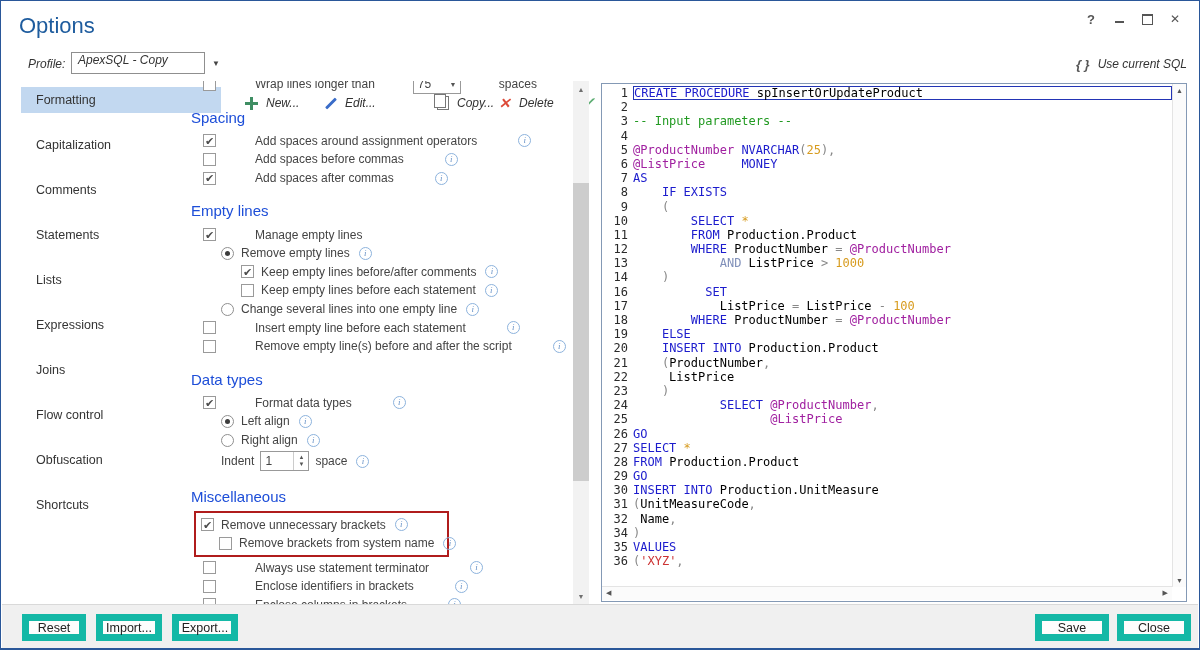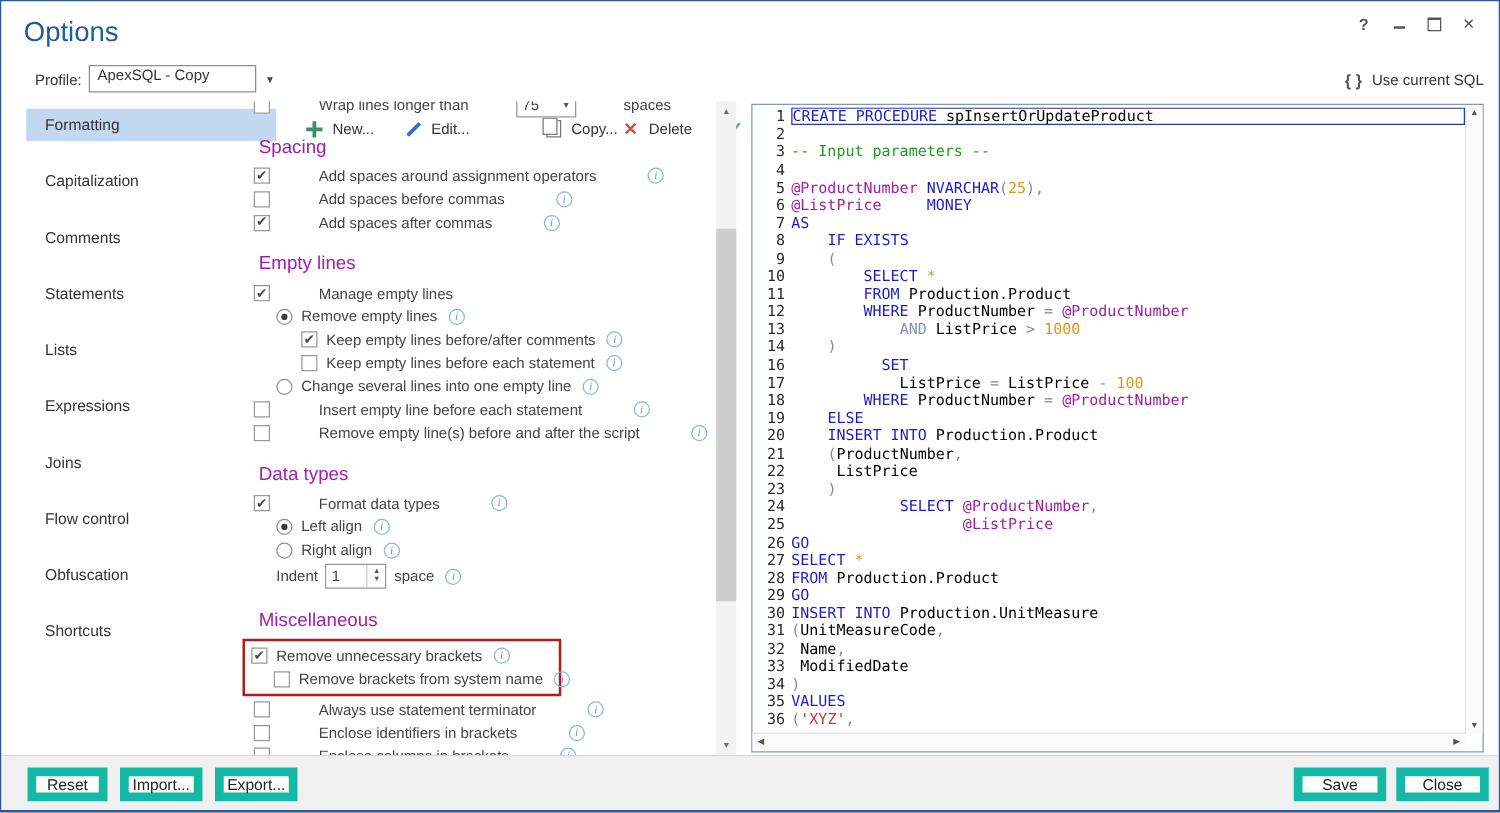--- a/index.html
+++ b/index.html
@@ -9,21 +9,21 @@
   
   .title{position:absolute;left:18px;top:12px;font-size:22px;color:#1e5c9e;}
   .win-controls{position:absolute;right:10px;top:8px;display:flex;}
   .wc{width:28px;height:20px;display:flex;align-items:center;justify-content:center;
     color:#555;font-size:13px;cursor:default;}
   .wc.help{font-weight:bold;}
   .min-glyph{display:inline-block;width:9px;height:0;border-bottom:2px solid #555;margin-top:6px;}
   .max-glyph{display:inline-block;width:9px;height:8px;border:1px solid #555;border-top-width:2px;}
   .wc.close{font-size:12px;}
   
-  .toolbar{position:absolute;left:0;top:48px;width:100%;height:30px;font-size:12px;color:#333;}
+  .toolbar{position:absolute;left:0;top:48px;width:100%;height:30px;font-size:12px;color:#333;font-style:italic;}
   .profile-lbl{position:absolute;left:27px;top:8px;}
   .combo{position:absolute;left:70px;top:3px;width:134px;height:22px;border:1px solid #8f8f8f;
     background:#fff;display:flex;align-items:flex-start;padding-left:6px;box-sizing:border-box;}
   .combo-arrow{position:absolute;left:206px;top:3px;width:18px;height:22px;display:flex;
     align-items:center;justify-content:center;font-size:8px;color:#444;}
   .tb-btn{position:absolute;top:3px;height:24px;display:flex;align-items:center;gap:7px;cursor:default;margin-top:39px;}
   .ic{display:inline-flex;align-items:center;justify-content:center;width:15px;height:15px;}
   .plus-glyph{position:relative;width:13px;height:13px;}
   .plus-glyph::before{content:"";position:absolute;left:0;top:5px;width:13px;height:3px;background:#3f8e63;}
   .plus-glyph::after{content:"";position:absolute;left:5px;top:0;width:3px;height:13px;background:#3f8e63;}
@@ -36,21 +36,21 @@
   .use-sql{position:absolute;right:12px;top:3px;height:24px;display:flex;align-items:center;gap:8px;}
   .braces{font-size:13px;font-weight:bold;color:#555;}
   
   .sidebar{position:absolute;left:20px;top:86px;width:200px;display:flex;flex-direction:column;gap:19px;}
   .side-item{height:26px;display:flex;align-items:center;padding-left:15px;font-size:12.5px;
     color:#333;cursor:default;}
   .side-item.sel{background:#c2d8f0;}
   
   .settings{position:absolute;left:188px;top:80px;width:390px;height:524px;overflow:hidden;
     font-size:12px;color:#444;}
-  .sec{font-size:15px;color:#a21caf;margin:14px 0 4px 18px;height:20px;line-height:20px;}
+  .sec{font-size:15px;color:#1d4ed8;margin:14px 0 4px 2px;height:20px;line-height:20px;}
   .srow{height:18.6px;display:flex;align-items:center;white-space:nowrap;}
   .srow.sp{height:24px;}
   .ind0{padding-left:14px;gap:32px;} .ind1{padding-left:32px;} .ind2{padding-left:52px;}
   .bi0{padding-left:5px;} .bi1{padding-left:23px;}
   .cb{width:13px;height:13px;border:1px solid #9a9a9a;background:#fff;margin-right:7px;
     display:inline-flex;align-items:center;justify-content:center;font-size:11px;color:#4c4c4c;
     line-height:12px;flex:none;box-sizing:border-box;}
   .rb{width:13px;height:13px;border:1px solid #8f8f8f;border-radius:50%;background:#fff;
     margin-right:7px;display:inline-flex;align-items:center;justify-content:center;flex:none;box-sizing:border-box;}
   .rb .dot{width:5px;height:5px;border-radius:50%;background:#3c3c3c;}
@@ -335,21 +335,20 @@
         <div class="cl"><span class="gut">23</span><span class="code"><span class="tk-p">    </span><span class="tk-o">)</span></span></div>
         <div class="cl"><span class="gut">24</span><span class="code"><span class="tk-p">            </span><span class="tk-k">SELECT</span><span class="tk-p"> </span><span class="tk-v">@ProductNumber</span><span class="tk-o">,</span></span></div>
         <div class="cl"><span class="gut">25</span><span class="code"><span class="tk-p">                   </span><span class="tk-v">@ListPrice</span></span></div>
         <div class="cl"><span class="gut">26</span><span class="code"><span class="tk-k">GO</span></span></div>
         <div class="cl"><span class="gut">27</span><span class="code"><span class="tk-k">SELECT</span><span class="tk-p"> </span><span class="tk-n">*</span></span></div>
         <div class="cl"><span class="gut">28</span><span class="code"><span class="tk-k">FROM</span><span class="tk-p"> Production.Product</span></span></div>
         <div class="cl"><span class="gut">29</span><span class="code"><span class="tk-k">GO</span></span></div>
         <div class="cl"><span class="gut">30</span><span class="code"><span class="tk-k">INSERT INTO</span><span class="tk-p"> Production.UnitMeasure</span></span></div>
         <div class="cl"><span class="gut">31</span><span class="code"><span class="tk-o">(</span><span class="tk-p">UnitMeasureCode</span><span class="tk-o">,</span></span></div>
         <div class="cl"><span class="gut">32</span><span class="code"><span class="tk-p"> Name</span><span class="tk-o">,</span></span></div>
-        <div class="cl"><span class="gut">33</span><span class="code"><span class="tk-p"> ModifiedDate</span></span></div>
         <div class="cl"><span class="gut">34</span><span class="code"><span class="tk-o">)</span></span></div>
         <div class="cl"><span class="gut">35</span><span class="code"><span class="tk-k">VALUES</span></span></div>
         <div class="cl"><span class="gut">36</span><span class="code"><span class="tk-o">(</span><span class="tk-s">'XYZ'</span><span class="tk-o">,</span></span></div>
       </div>
     <div class="vsb">
       <span class="up">▲</span>
       <span class="down">▼</span>
     </div>
     <div class="hsb">
       <span class="left">◀</span>

